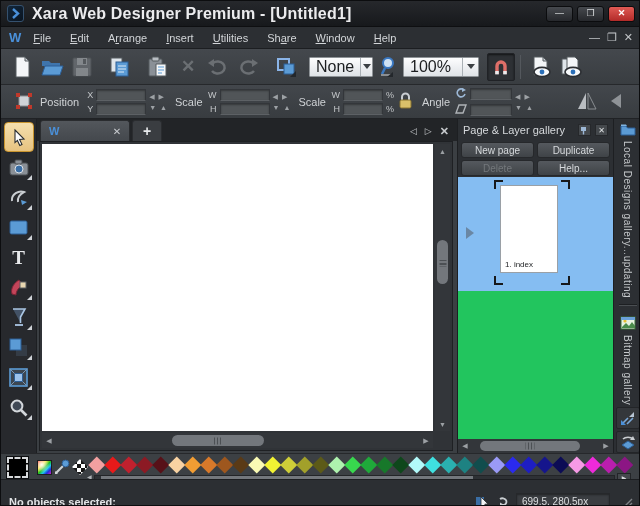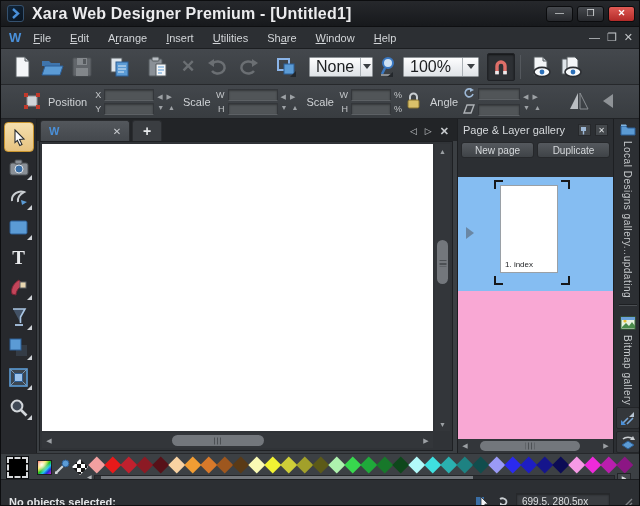--- a/index.html
+++ b/index.html
@@ -48,21 +48,21 @@
   .dd .dd-val { font-size:16px; color:#1c1e20; padding:0 6px; flex:1; }
   .dd .dd-arrow { width:16px; height:100%; display:flex; align-items:center; justify-content:center;
     border-left:1px solid #aab0b5; }
   .tri-down { width:0; height:0; border-left:4px solid transparent; border-right:4px solid transparent;
     border-top:5px solid #3c4044; }
   .magnet-btn { width:28px; height:28px; background:#2d3034; border:1px solid #202226;
     border-radius:2px; display:flex; align-items:center; justify-content:center;
     box-shadow:inset 0 1px 2px rgba(0,0,0,.6); flex:0 0 auto; }
 
   .infobar { position:absolute; left:0; top:84px; width:640px; height:34px;
-    background:linear-gradient(#43474c,#383c40); display:flex; align-items:center; padding:0 20px;
+    background:linear-gradient(#43474c,#383c40); display:flex; align-items:center; padding:0 12px;
     border-bottom:1px solid #202225; font-size:11px; color:#cfd2d5; }
   .ib-label { margin:0 5px; flex:0 0 auto; }
   .fld-col { display:flex; flex-direction:column; gap:2px; flex:0 0 auto; }
   .fld-row { display:flex; align-items:center; gap:3px; }
   .fld-lab { font-size:9px; color:#c3c6c9; width:9px; text-align:right; }
   .ib-field { width:50px; height:12px; background:#515558; border:1px solid #33363a;
     border-bottom-color:#5d6165; box-shadow:inset 0 1px 2px rgba(0,0,0,.35);
     font-size:9px; color:#e8eaec; padding:0 2px; }
   .spin-col { display:flex; flex-direction:column; gap:4px; margin:0 3px; font-size:7px;
     color:#9da1a5; line-height:1; flex:0 0 auto; }
@@ -123,21 +123,21 @@
   .panel-header { height:22px; display:flex; align-items:center; padding:0 5px;
     font-size:11px; color:#d6d9dc; }
   .panel-header .hdr-btns { margin-left:auto; display:flex; gap:4px; align-items:center; }
   .hdr-btn { width:13px; height:12px; background:#44484c; border:1px solid #26282b;
     display:flex; align-items:center; justify-content:center; font-size:8px; color:#dfe2e4; }
   .panel-btnrow { display:flex; gap:3px; padding:1px 3px; }
   .panel-btn { flex:1; height:16px; background:linear-gradient(#55595e,#3f4347);
     border:1px solid #26282b; border-radius:3px; font-size:10px; color:#d6d9dc;
     display:flex; align-items:center; justify-content:center; }
   .panel-btn.disabled { color:#73777b; }
-  .panel-body { position:absolute; left:0; top:58px; right:0; bottom:0; background:#f9a8d4; }
+  .panel-body { position:absolute; left:0; top:58px; right:0; bottom:0; background:#22c55e; }
   .sel-row { position:absolute; left:0; top:0; width:100%; height:114px; background:#85bdf2; }
   .expand-tri { position:absolute; left:8px; top:50px; width:0; height:0;
     border-top:6px solid transparent; border-bottom:6px solid transparent; border-left:8px solid #6a87a4; }
   .thumb-page { position:absolute; left:42px; top:8px; width:58px; height:88px; background:#ffffff;
     border:1px solid #9aa0a6; }
   .thumb-label { position:absolute; left:4px; bottom:3px; font-size:8px; color:#1c1e20; }
   .bracket { position:absolute; width:9px; height:9px; border:2px solid #17191c; }
   .b-tl { left:36px; top:3px;  border-right:none; border-bottom:none; }
   .b-tr { left:103px; top:3px; border-left:none;  border-bottom:none; }
   .b-bl { left:36px; top:99px; border-right:none; border-top:none; }
@@ -561,20 +561,24 @@
                 <path d="M3.5,5 v3.5" stroke="#9db8d6" stroke-width="1.4"></path>
               </svg>
           </span>
           <span class="hdr-btn">✕</span>
         </span>
       </div>
       <div class="panel-btnrow">
         <div class="panel-btn">New page</div>
         <div class="panel-btn">Duplicate</div>
       </div>
+      <div class="panel-btnrow">
+        <div class="panel-btn disabled">Delete</div>
+        <div class="panel-btn">Help...</div>
+      </div>
       <div class="panel-body">
         <div class="sel-row">
           <span class="expand-tri"></span>
           <div class="thumb-page">
             <span class="thumb-label">1. index</span>
           </div>
           <span class="bracket b-tl"></span>
           <span class="bracket b-tr"></span>
           <span class="bracket b-bl"></span>
           <span class="bracket b-br"></span>

